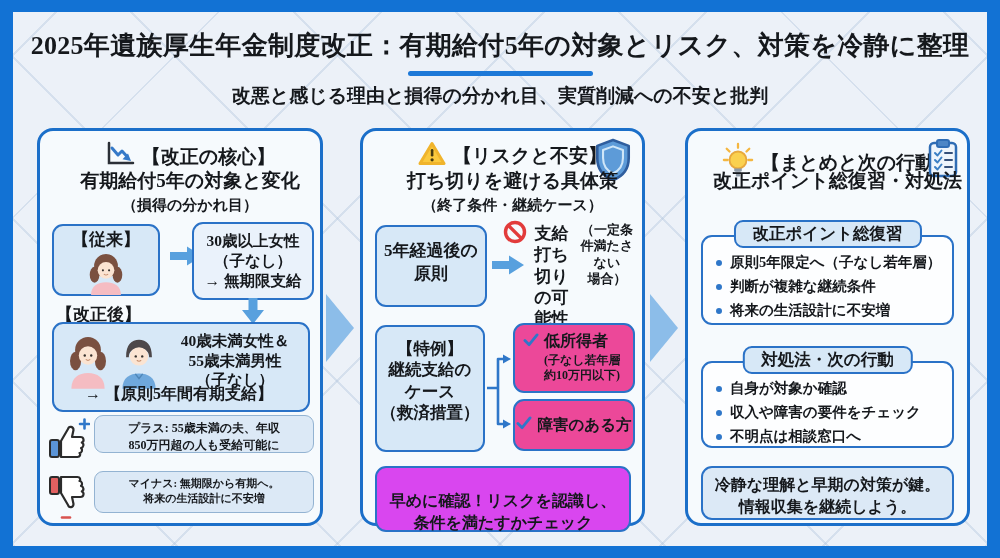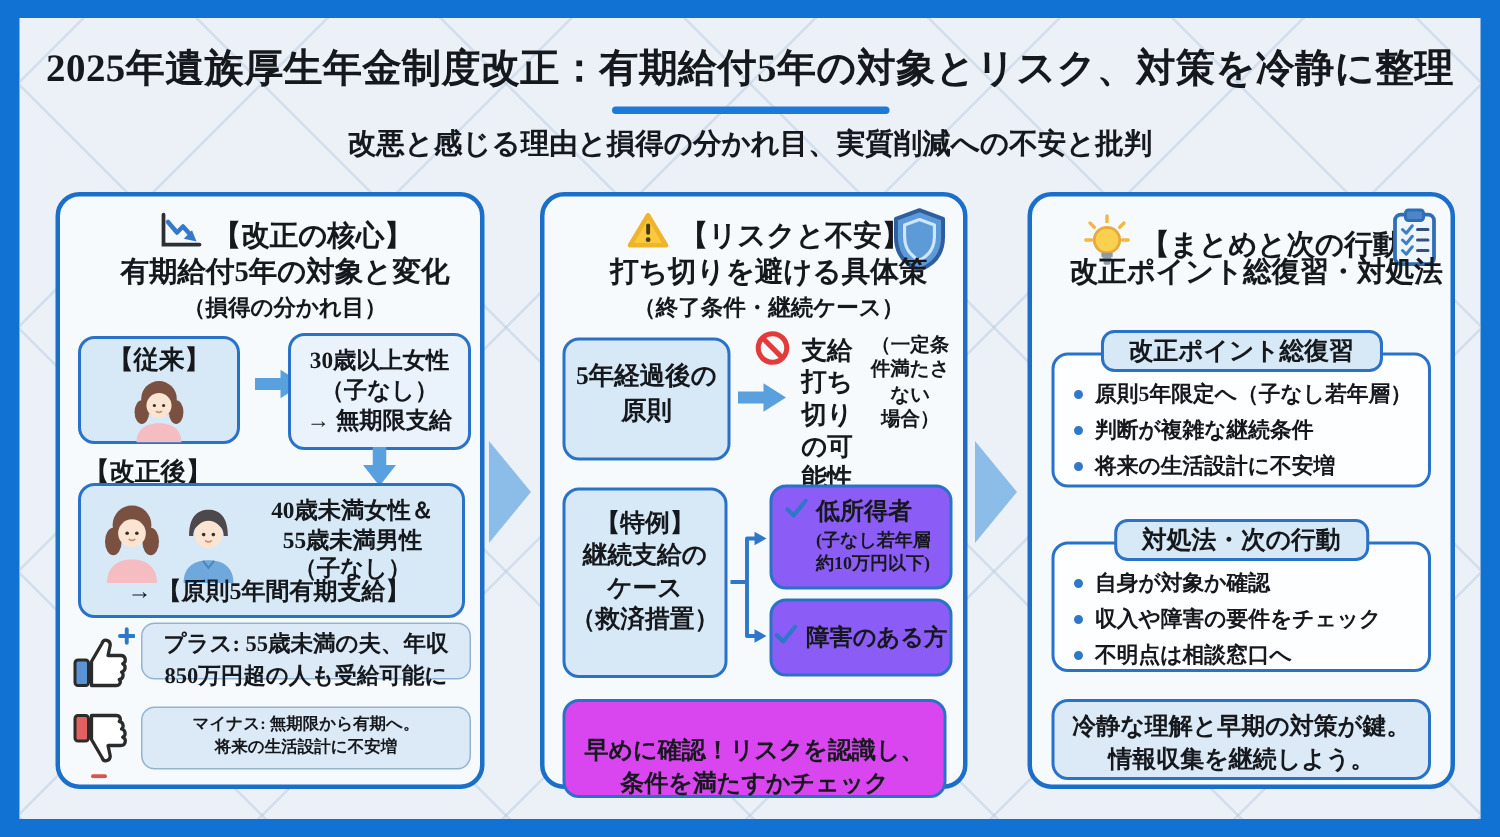--- a/index.html
+++ b/index.html
@@ -36,37 +36,37 @@
   .flow1 { left: 326px; } .flow2 { left: 650px; }
 
   .prow { position: absolute; left: 0; right: 0; text-align: center; margin-left: 20px; }
   .row1 { top: 10px; font-size: 19px; display: flex; justify-content: center; align-items: center; gap: 7px; }
   .row2 { top: 37px; font-size: 19px; }
   .row3 { top: 65px; font-size: 15px; }
   .pre { white-space: pre-line; }
 
   .bluebox { position: absolute; background: #d7e8f7; border: 2.5px solid #2a72c7; border-radius: 11px; text-align: center; }
   .litebox { position: absolute; background: #eaf2fb; border: 2.5px solid #2a72c7; border-radius: 11px; text-align: center; }
-  .whitebox { position: absolute; background: #8b5cf6; border: 2.5px solid #2a72c7; border-radius: 11px; }
+  .whitebox { position: absolute; background: #ec4899; border: 2.5px solid #2a72c7; border-radius: 11px; }
   .notebox { position: absolute; background: #dce9f6; border: 1.5px solid #93b3d2; border-radius: 9px; text-align: center; }
 
   
   .before-box { left: 12px; top: 93px; width: 108px; height: 72px; }
   .before-box .lbl { font-size: 17px; margin-top: 2px; }
   .rarrow1 { position: absolute; left: 129px; top: 113px; }
   .result-box { left: 152px; top: 91px; width: 122px; height: 78px; font-size: 15.5px; line-height: 1.28; padding-top: 7px; }
   .after-lbl { position: absolute; left: 16px; top: 172px; font-size: 17px; }
   .darrow { position: absolute; left: 201px; top: 166px; }
   .after-box { left: 12px; top: 191px; width: 258px; height: 90px; }
   .after-box .avatars { position: absolute; left: 10px; top: 9px; display: flex; gap: 3px; }
   .after-box .txt { position: absolute; left: 112px; right: 4px; top: 7px; font-size: 15.5px; line-height: 1.26; text-align: center; }
   .after-box .txt2 { position: absolute; left: 0; right: 4px; bottom: 5px; font-size: 16px; text-align: center; }
   .thumb { position: absolute; left: 8px; }
   .tu { top: 286px; } .td { top: 342px; }
-  .plus-box  { left: 54px; top: 284px; width: 220px; height: 38px; font-size: 15px; line-height: 1.4; padding-top: 4px; }
+  .plus-box  { left: 54px; top: 284px; width: 220px; height: 38px; font-size: 12px; line-height: 1.4; padding-top: 4px; }
   .minus-box { left: 54px; top: 340px; width: 220px; height: 42px; font-size: 11px; line-height: 1.4; padding-top: 4px; }
 
   
   .shield-badge { position: absolute; right: 10px; top: 7px; }
   .rule-box { left: 12px; top: 94px; width: 112px; height: 82px; font-size: 17px; line-height: 1.35; padding-top: 13px; }
   .rarrow2 { position: absolute; left: 128px; top: 122px; }
   .risk-col { position: absolute; left: 140px; right: 4px; top: 89px; display: flex; flex-direction: row; align-items: flex-start; text-align: center; }
   .risk-title { font-size: 17px; line-height: 1.25; margin-top: 3px; }
   .risk-note { font-size: 13px; line-height: 1.25; margin-top: 2px; }
   .exc-box { left: 12px; top: 194px; width: 110px; height: 127px; font-size: 16.5px; line-height: 1.3; padding-top: 11px; }

